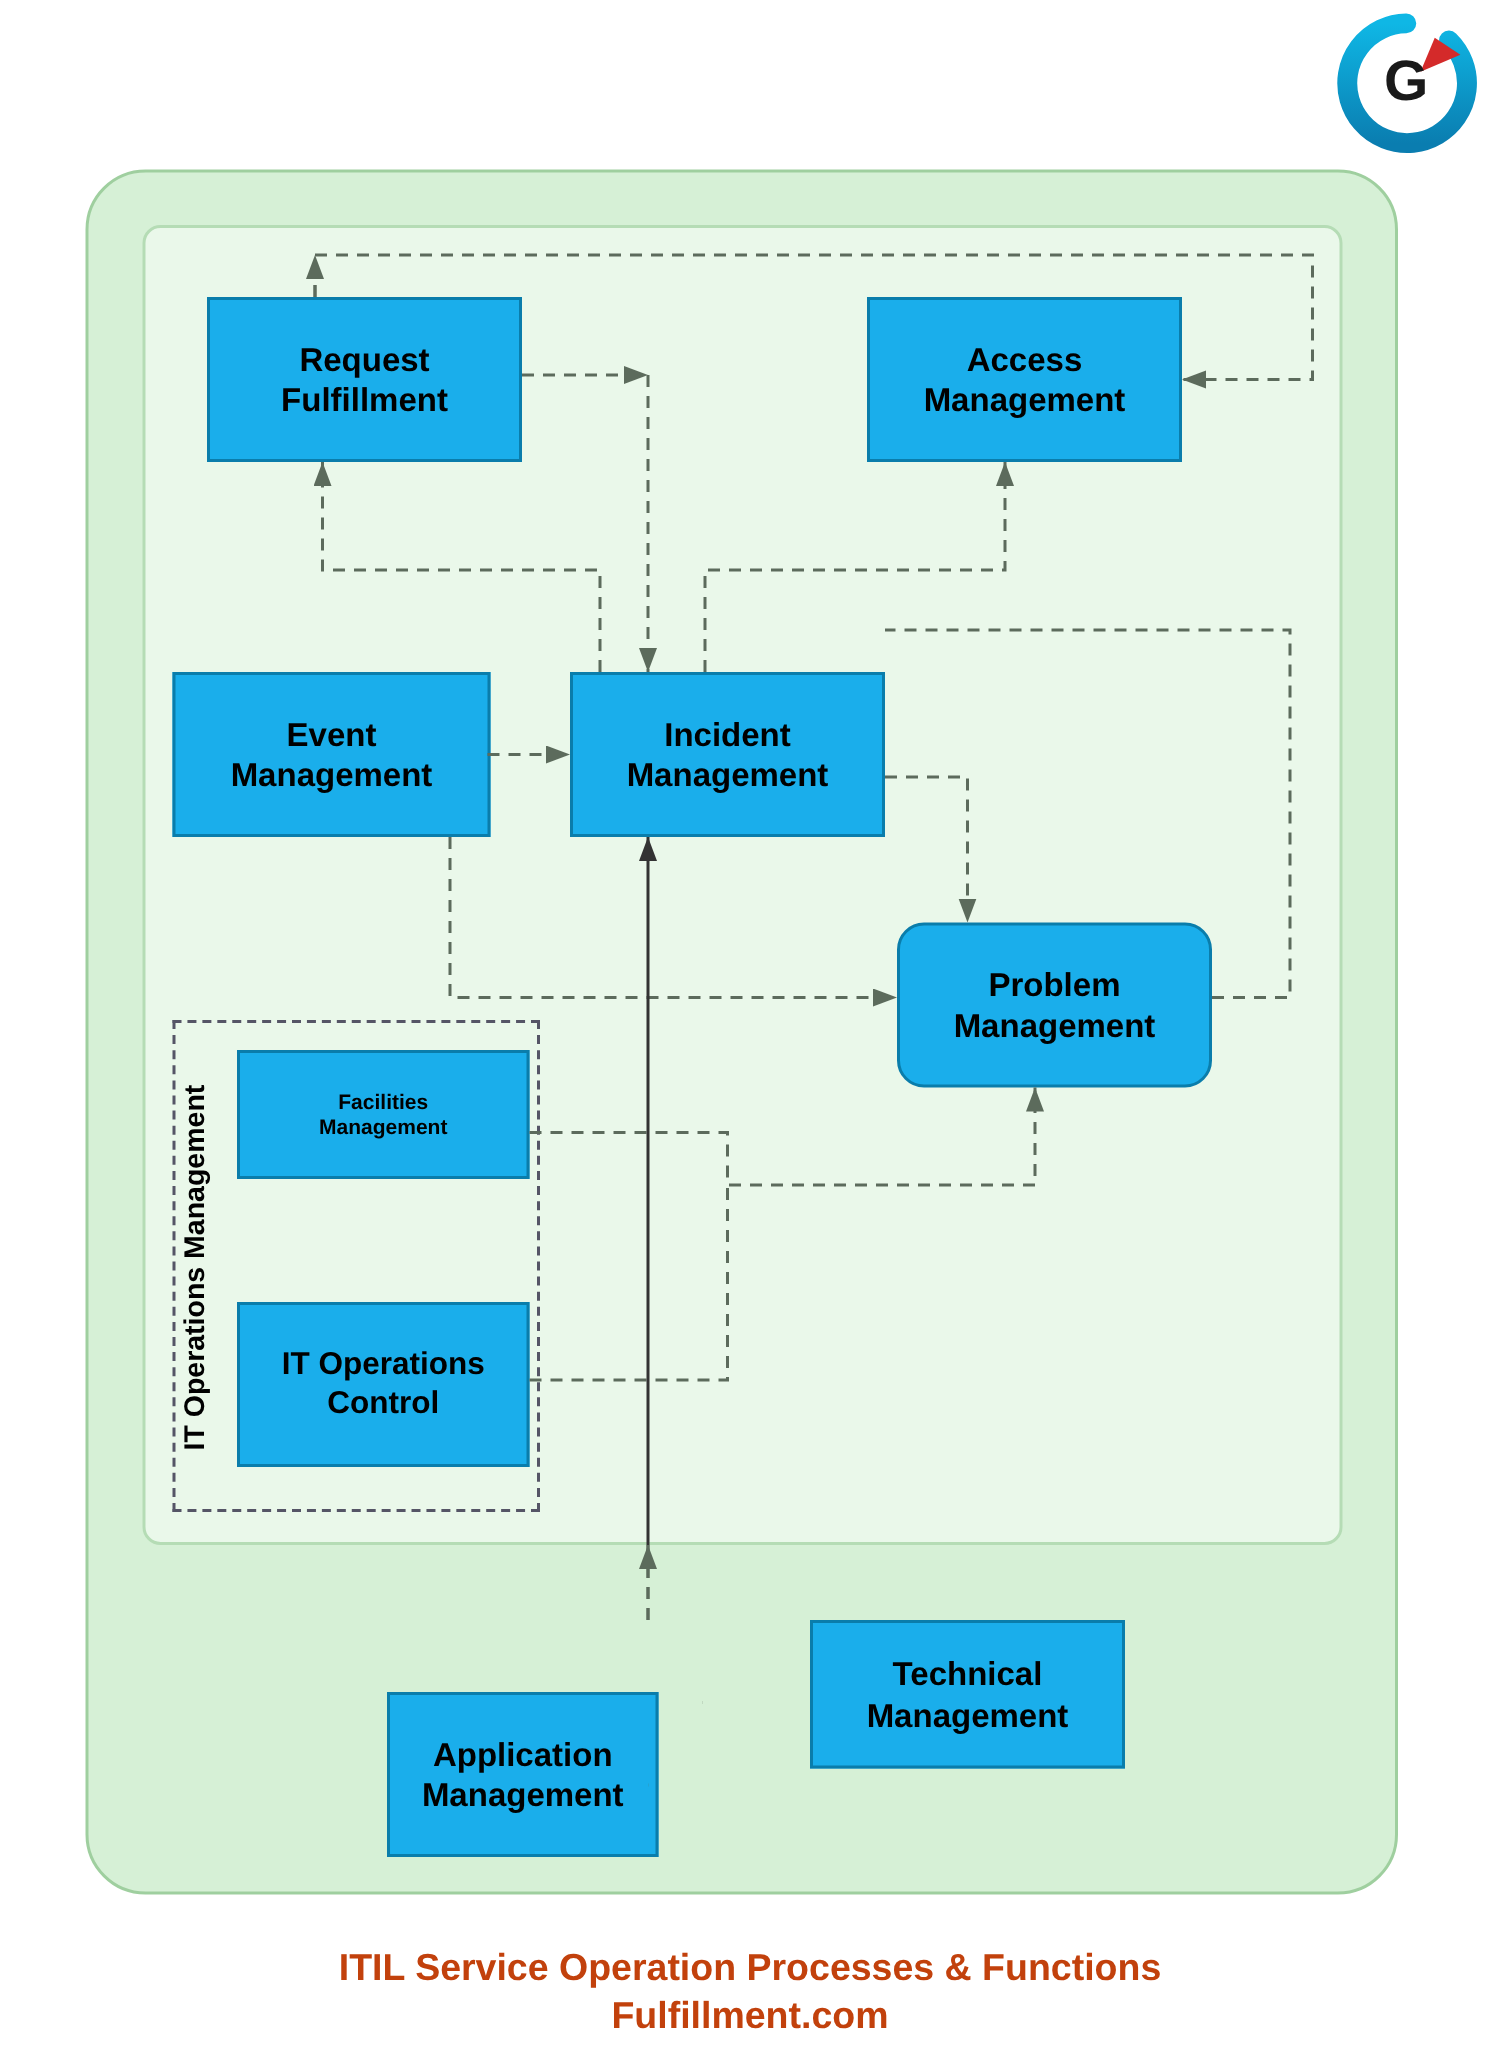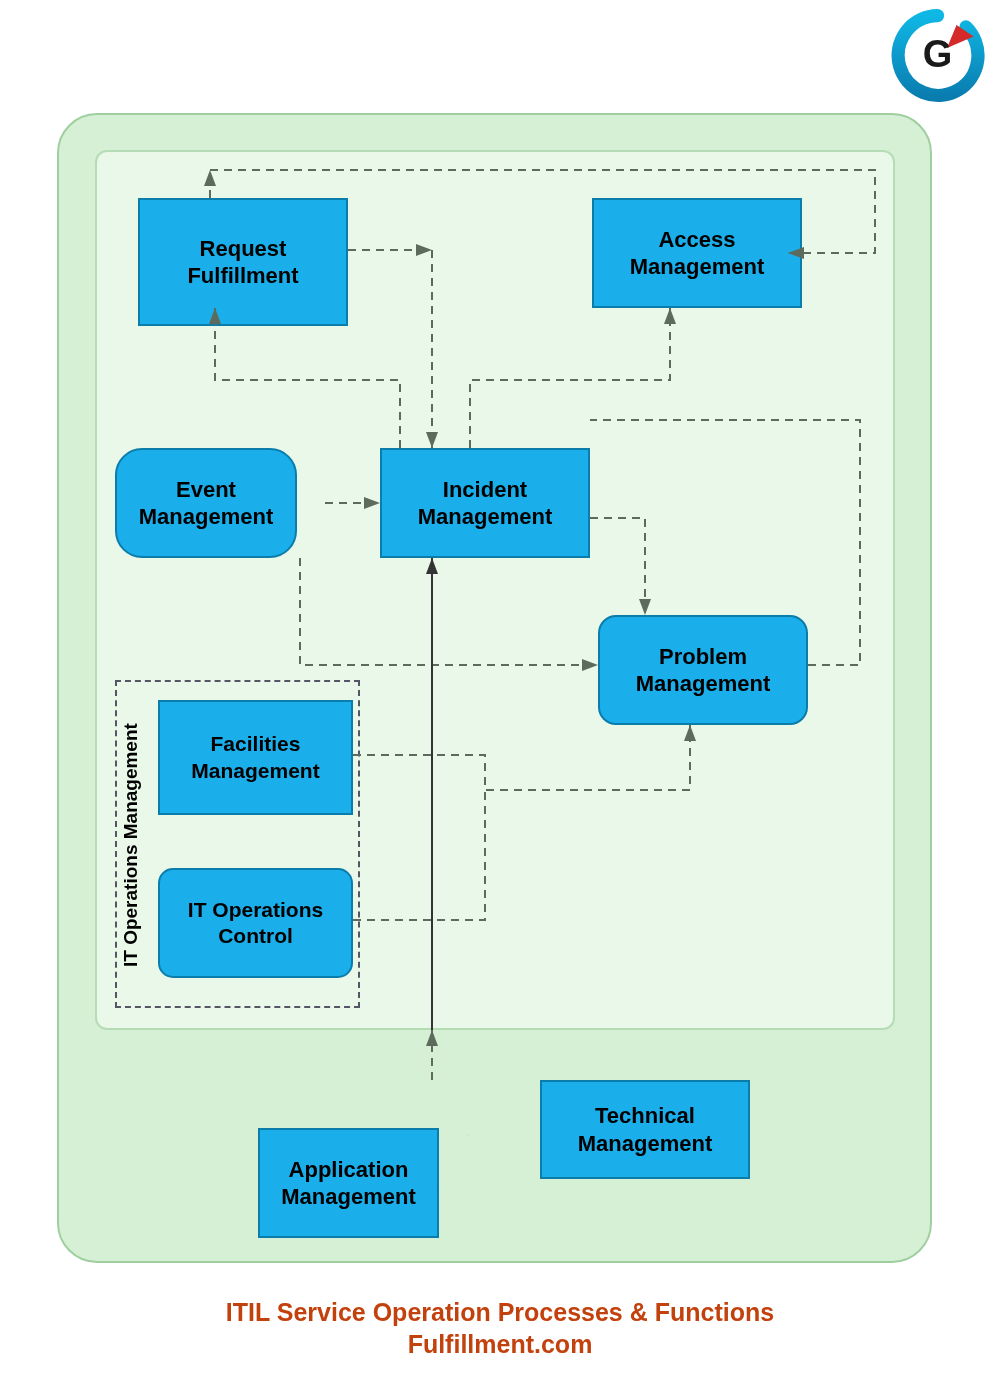--- a/index.html
+++ b/index.html
@@ -94,36 +94,36 @@
     </defs>
     <path d="M50 8 a42 42 0 1 0 30 12" fill="none" stroke="url(#lg1)" stroke-width="14" stroke-linecap="round"></path>
     <polygon points="70,18 88,30 60,42" fill="#d42a2a"></polygon>
     <text x="50" y="62" font-size="40" font-weight="700" fill="#1a1a1a" text-anchor="middle">G</text>
   </svg>
 </div>
 
 <div class="outer-frame"></div>
 <div class="inner-frame"></div>
 
-<div class="box" style="left:138px; top:198px; width:210px; height:128px;">Request<br>Fulfillment</div>
+<div class="box" style="left:138px; top:198px; width:210px; height:110px;">Request<br>Fulfillment</div>
 
-<div class="box" style="left:592px; top:198px; width:210px; height:110px;">Access<br>Management</div>
+<div class="box" style="left:578px; top:198px; width:210px; height:110px;">Access<br>Management</div>
 
-<div class="box" style="left:115px; top:448px; width:182px; height:110px;border-radius:27px;">Event<br>Management</div>
+<div class="box" style="left:115px; top:448px; width:212px; height:110px;">Event<br>Management</div>
 
 <div class="box" style="left:380px; top:448px; width:210px; height:110px;">Incident<br>Management</div>
 
 <div class="box" style="left:598px; top:615px; width:210px; height:110px;border-radius:18px;">Problem<br>Management</div>
 
 <div class="itops-group" style="left:115px; top:680px; width:245px; height:328px;"></div>
 <div class="vlabel" style="left:120px; top:700px; height:290px;">IT Operations Management</div>
 
-<div class="box" style="left:158px; top:700px; width:195px; height:115px; font-size:21px;">Facilities<br>Management</div>
+<div class="box" style="left:158px; top:700px; width:195px; height:86px; font-size:14px;">Facilities<br>Management</div>
 
-<div class="box" style="left:158px; top:868px; width:195px; height:110px; font-size:21px;border-radius:15px;">IT Operations<br>Control</div>
+<div class="box" style="left:158px; top:868px; width:195px; height:110px; font-size:21px;">IT Operations<br>Control</div>
 
 <div class="box" style="left:258px; top:1080px; width:181px; height:110px;margin-top:48px;">Application<br>Management</div>
 
 <div class="box" style="left:540px; top:1080px; width:210px; height:99px;">Technical<br>Management</div>
 
 <svg class="connectors">
   <defs>
     <marker id="arr" markerWidth="10" markerHeight="10" refX="8" refY="3" orient="auto">
       <path d="M0,0 L8,3 L0,6 Z" fill="#5c6b5c"></path>
     </marker>

